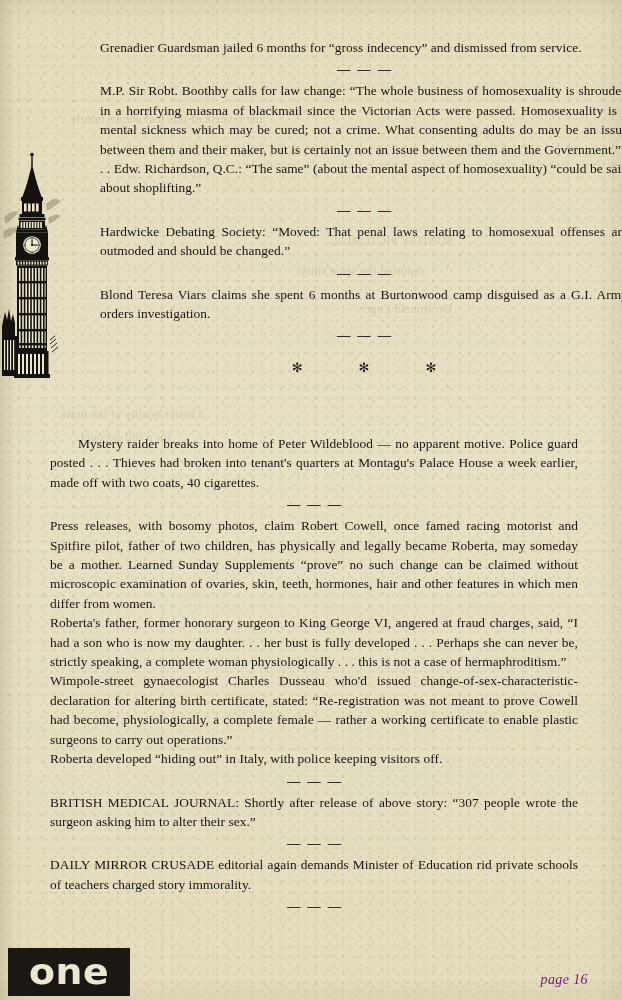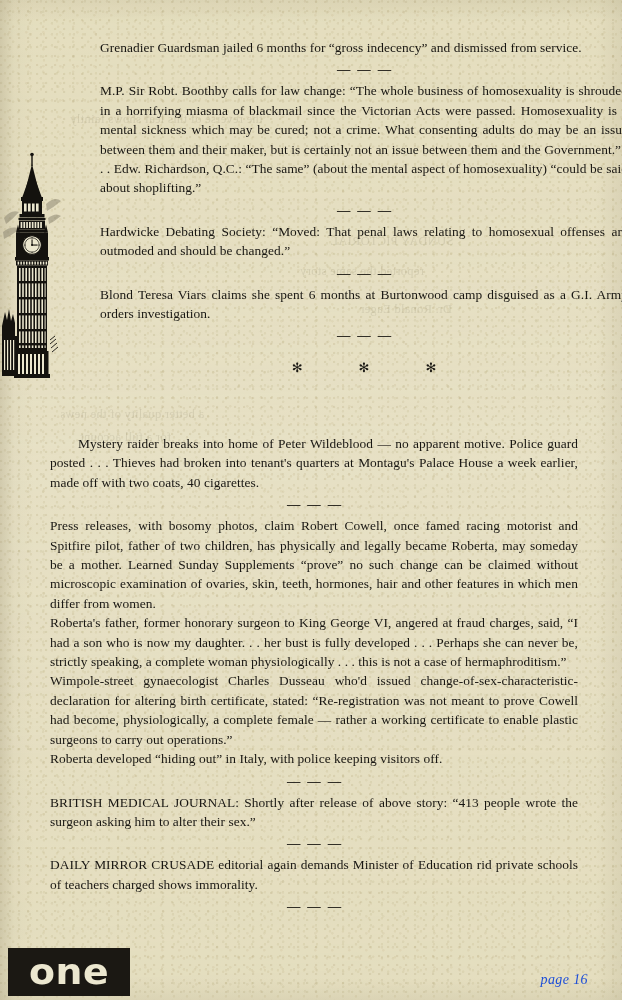--- a/index.html
+++ b/index.html
@@ -138,21 +138,21 @@
     color: #ece7cf;
     transform: scaleX(1.08);
   }
   #page-number {
     position: absolute;
     right: 34px;
     top: 972px;
     font-style: italic;
     font-size: 14px;
     letter-spacing: 0.4px;
-    color: #1d4ed8;
+    color: #701a75;
   }
 
   
   .bleed {
     position: absolute;
     color: rgba(120,110,84,0.16);
     font-size: 12.5px;
     line-height: 19px;
     letter-spacing: 0.3px;
     transform: scaleX(-1);
@@ -341,25 +341,25 @@
       <p class="body-par">Press releases, with bosomy photos, claim Robert Cowell, once famed racing motorist and Spitfire pilot, father of two children, has physically and legally became Roberta, may someday be a mother. Learned Sunday Supplements “prove” no such change can be claimed without microscopic examination of ovaries, skin, teeth, hormones, hair and other features in which men differ from women.</p>
 
       <p class="body-par">Roberta's father, former honorary surgeon to King George VI, angered at fraud charges, said, “I had a son who is now my daughter. . . her bust is fully developed . . . Perhaps she can never be, strictly speaking, a complete woman physiologically . . . this is not a case of hermaphroditism.”</p>
 
       <p class="body-par">Wimpole-street gynaecologist Charles Dusseau who'd issued change-of-sex-characteristic-declaration for altering birth certificate, stated: “Re-registration was not meant to prove Cowell had become, physiologically, a complete female — rather a working certificate to enable plastic surgeons to carry out operations.”</p>
 
       <p class="body-par">Roberta developed “hiding out” in Italy, with police keeping visitors off.</p>
 
       <div class="dash-sep"><span>—</span><span>—</span><span>—</span></div>
 
-      <p class="body-par">BRITISH MEDICAL JOURNAL: Shortly after release of above story: “413 people wrote the surgeon asking him to alter their sex.”</p>
+      <p class="body-par">BRITISH MEDICAL JOURNAL: Shortly after release of above story: “307 people wrote the surgeon asking him to alter their sex.”</p>
 
       <div class="dash-sep"><span>—</span><span>—</span><span>—</span></div>
 
-      <p class="body-par">DAILY MIRROR CRUSADE editorial again demands Minister of Education rid private schools of teachers charged shows immorality.</p>
+      <p class="body-par">DAILY MIRROR CRUSADE editorial again demands Minister of Education rid private schools of teachers charged story immorality.</p>
 
       <div class="dash-sep"><span>—</span><span>—</span><span>—</span></div>
     </div>
   </div>
 
   <div id="logo-box">
     <span id="logo-text">one</span>
   </div>
 
   <div id="page-number">page 16</div>

